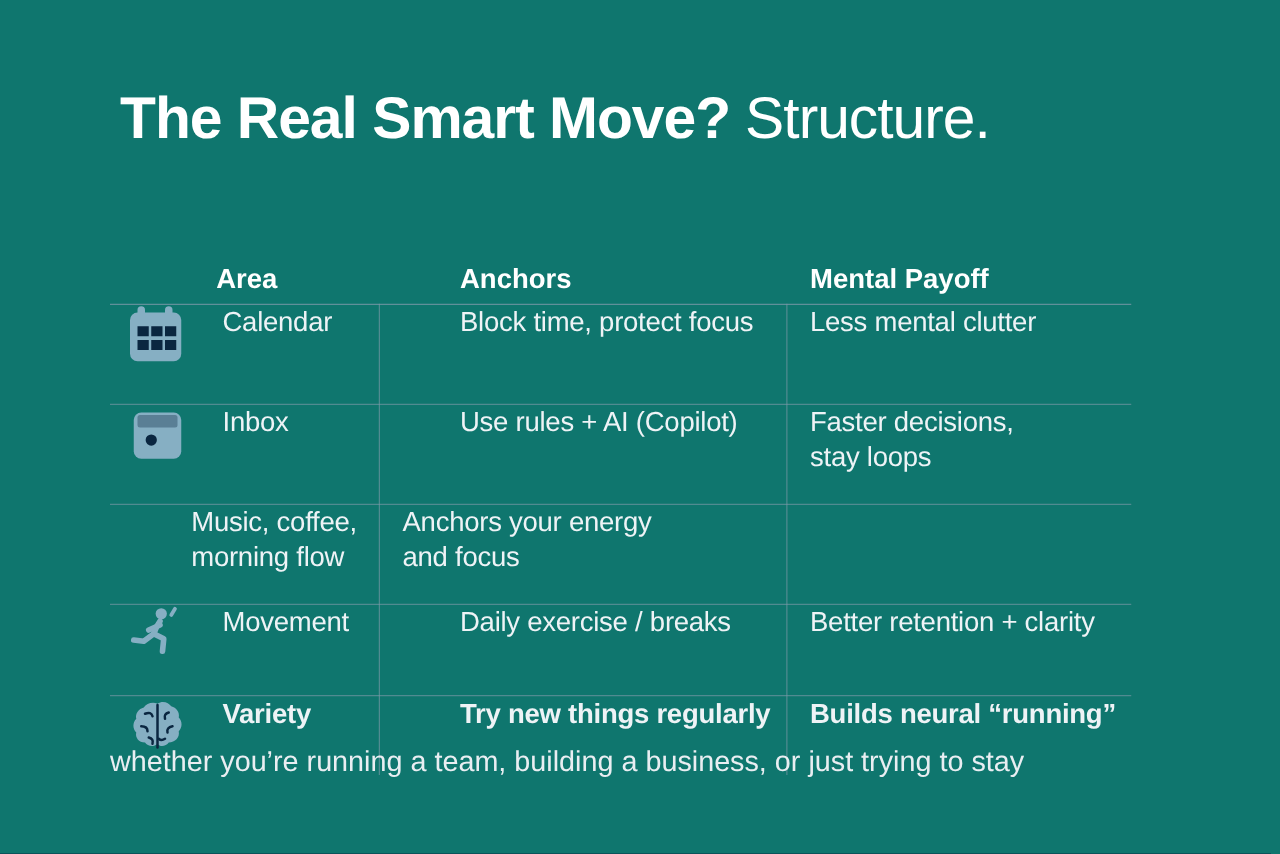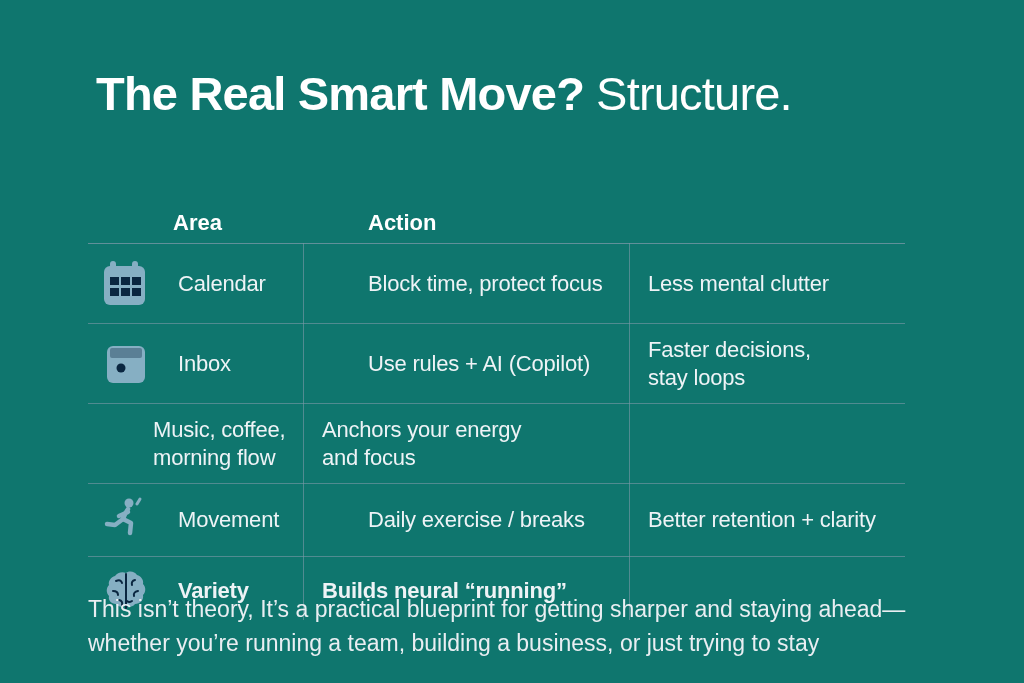--- a/index.html
+++ b/index.html
@@ -68,21 +68,20 @@
     display: grid;
     grid-template-columns: 215px 326px 276px;
   }
   .row + .row { border-top: 1px solid rgba(125, 154, 169, 0.6); }
   .r1, .r2, .r3 { height: 79px; }
   .r4 { height: 72px; }
   .r5 { height: 68px; font-weight: bold; }
 
   .cell {
     display: flex;
-    align-items: center;
     font-size: 22px;
     letter-spacing: -0.2px;
     color: #eef3f6;
     line-height: 28px;
   }
   .c-area { padding-left: 14px; }
   .c-action { padding-left: 65px; }
   .c-payoff { padding-left: 19px; }
 
   .icon {
@@ -119,21 +118,22 @@
   <h1 class="title">
     <span class="t-bold">The Real Smart Move?</span><span class="t-light">Structure.</span>
   </h1>
 
   <div class="table">
     <div class="vline v1"></div>
     <div class="vline v2"></div>
 
     <div class="thead">
       <div class="th1">Area</div>
-      <div class="th2">Action</div>
+      <div class="th2">Anchors</div>
+      <div class="th3">Mental Payoff</div>
     </div>
 
     <div class="row r1">
       <div class="cell c-area">
         <span class="icon">
           <svg width="48" height="48" viewBox="0 0 48 48">
             <rect x="8" y="1" width="6" height="12" rx="3" fill="#86afc3"></rect>
             <rect x="30" y="1" width="6" height="12" rx="3" fill="#86afc3"></rect>
             <rect x="2" y="6" width="41" height="39" rx="6" fill="#86afc3"></rect>
             <g fill="#0a2640">
@@ -219,24 +219,26 @@
               <path d="M11 24 q5 0 5 4"></path>
               <path d="M17 33 q4 1 3 5"></path>
               <path d="M33 13 q-4 1 -3 5"></path>
               <path d="M36 24 q-5 1 -4 5"></path>
               <path d="M30 34 q-3 2 -5 0"></path>
             </g>
           </svg>
         </span>
         <span class="area-label">Variety</span>
       </div>
+      <div class="cell c-action">
+        <span class="nowrap">Try new things regularly</span>
+      </div>
       <div class="cell c-payoff">
         <span class="nowrap">Builds neural “running”</span>
       </div>
     </div>
   </div>
 
   <p class="footer">
-    <span class="fline">This isn’t theory, It’s a practical blueprint for getting sharper and staying ahead—</span>
     <span class="fline">whether you’re running a team, building a business, or just trying to stay</span>
   </p>
 
 </div>
 
 </body></html>

